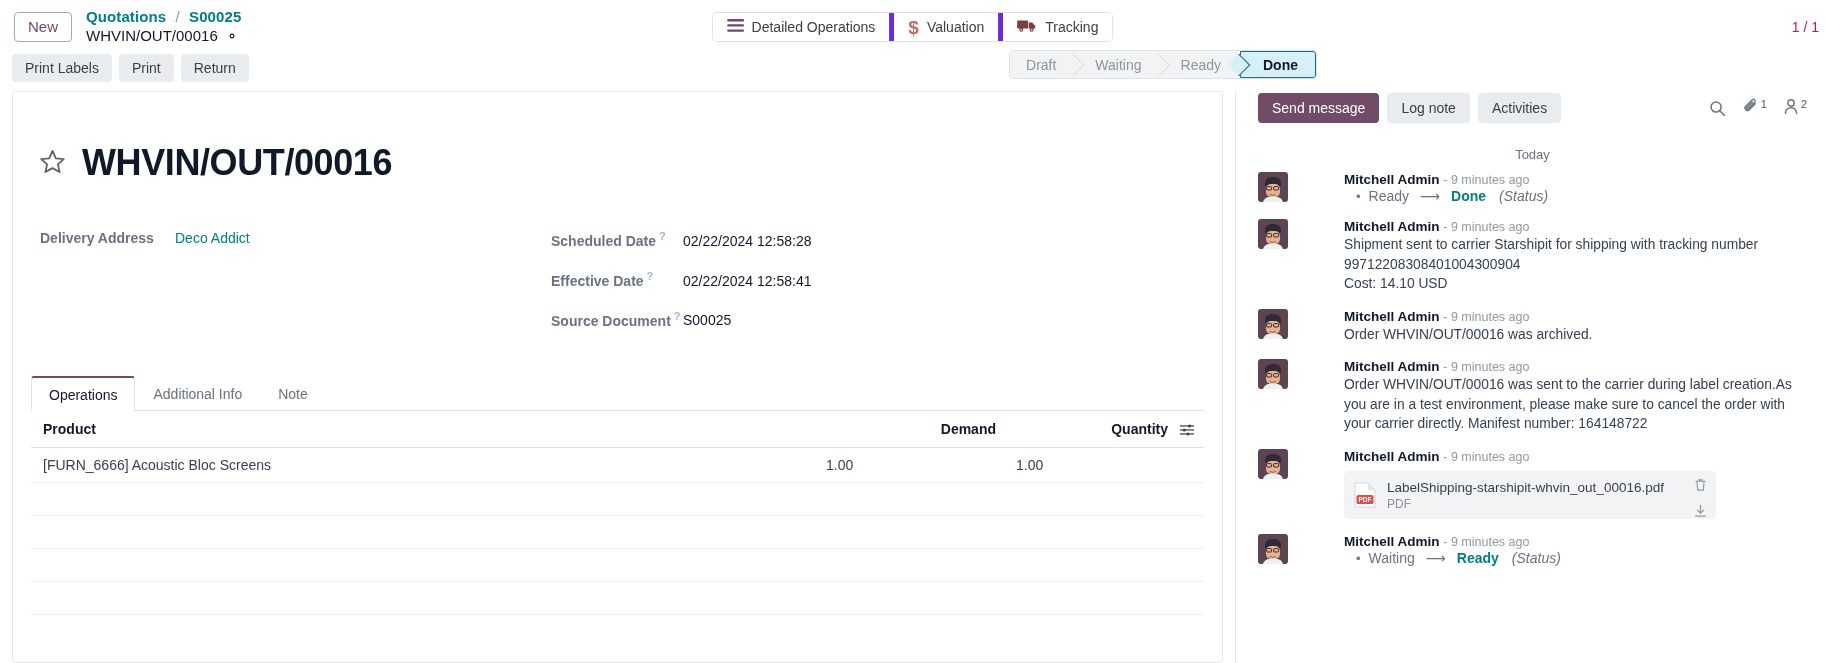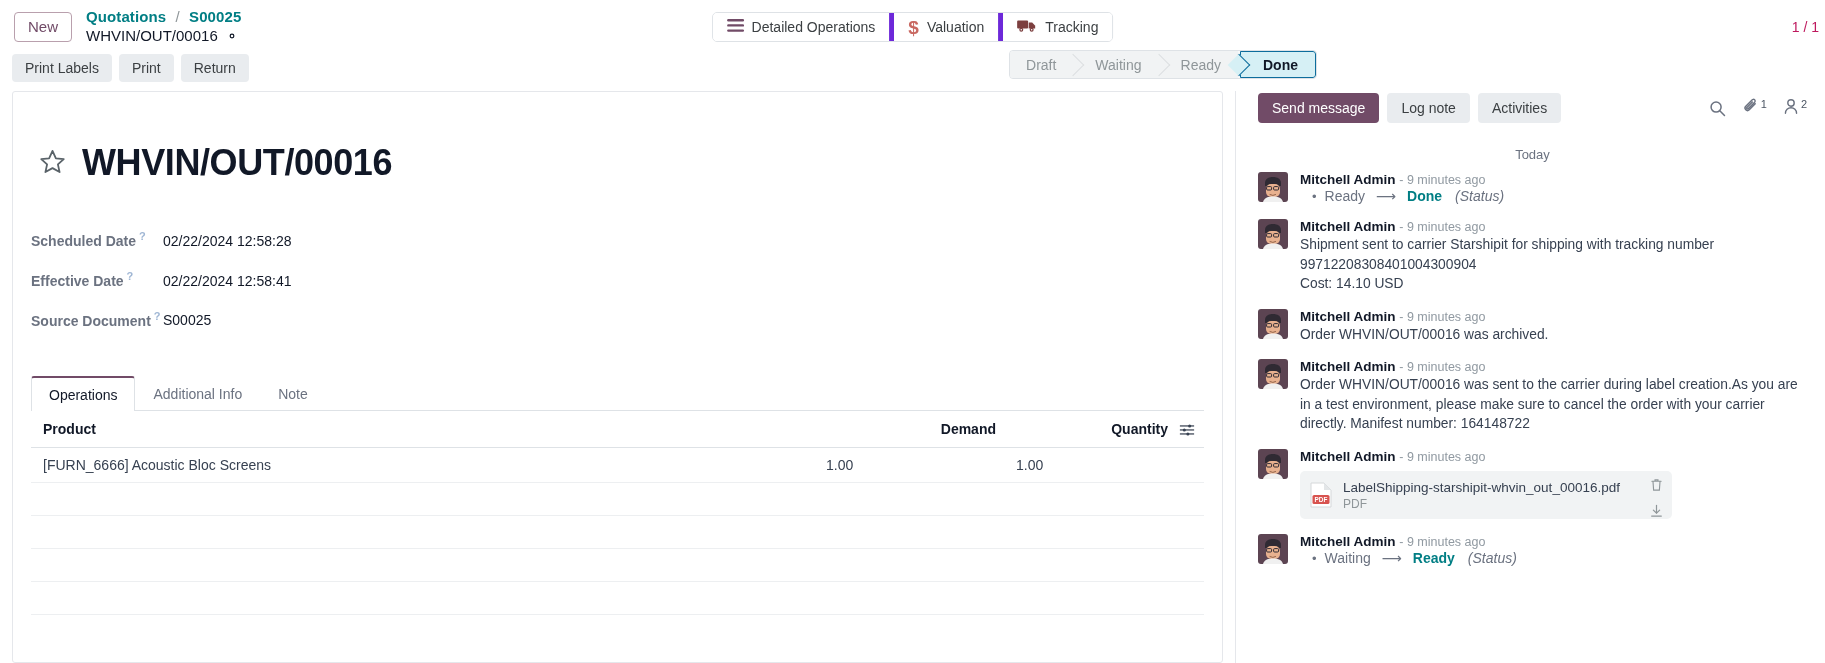--- a/index.html
+++ b/index.html
@@ -250,21 +250,21 @@
 
   .msg { display: flex; gap: 12px; margin-bottom: 15px; }
   .avatar {
     width: 30px; height: 30px; flex: 0 0 30px;
     border-radius: 3px;
     background: #5c4452;
     position: relative;
     overflow: hidden;
   }
   .avatar .face { position: absolute; left: 4px; top: 3px; width: 22px; height: 27px; }
-  .msg-body { flex: 1; min-width: 0; }
+  .msg-body { flex: 1; min-width: 0; margin-left: 44px; }
   .msg-head { font-size: 13.5px; margin-bottom: 1px; }
   .author { font-weight: bold; color: #111827; }
   .mtime { color: #9099a1; font-size: 12.5px; }
   .msg-text { font-size: 13.8px; color: #374151; line-height: 1.42; }
   .tracking-li { display: flex; align-items: baseline; gap: 8px; padding-left: 12px; }
   .tracking-li .dot { font-size: 13px; color: #6b7280; }
   .tv-old { color: #6b7280; }
   .tv-arrow { color: #6b7280; margin: 0 3px; }
   .tv-new { color: #017e84; font-weight: bold; }
   .tv-field { color: #6b7280; font-style: italic; margin-left: 5px; }
@@ -363,20 +363,26 @@
         <div class="title-row">
           <span class="star-ico">
             <svg width="27" height="27" viewBox="0 0 24 24" fill="none" stroke="#5a6369" stroke-width="1.6" stroke-linejoin="round">
               <polygon points="12,2.6 15,9.2 22,9.9 16.8,14.6 18.3,21.4 12,17.9 5.7,21.4 7.2,14.6 2,9.9 9,9.2"></polygon>
             </svg>
           </span>
           <h1 class="record-title">WHVIN/OUT/00016</h1>
         </div>
 
         <div class="fields-area">
+          <div class="col-left">
+            <div class="frow">
+              <span class="flabel">Delivery Address</span>
+              <span class="fval link">Deco Addict</span>
+            </div>
+          </div>
 
           <div class="col-right">
             <div class="frow">
               <span class="flabel"><span>Scheduled Date</span><span class="help-q">?</span></span>
               <span class="fval">02/22/2024 12:58:28</span>
             </div>
             <div class="frow">
               <span class="flabel"><span>Effective Date</span><span class="help-q">?</span></span>
               <span class="fval">02/22/2024 12:58:41</span>
             </div>

